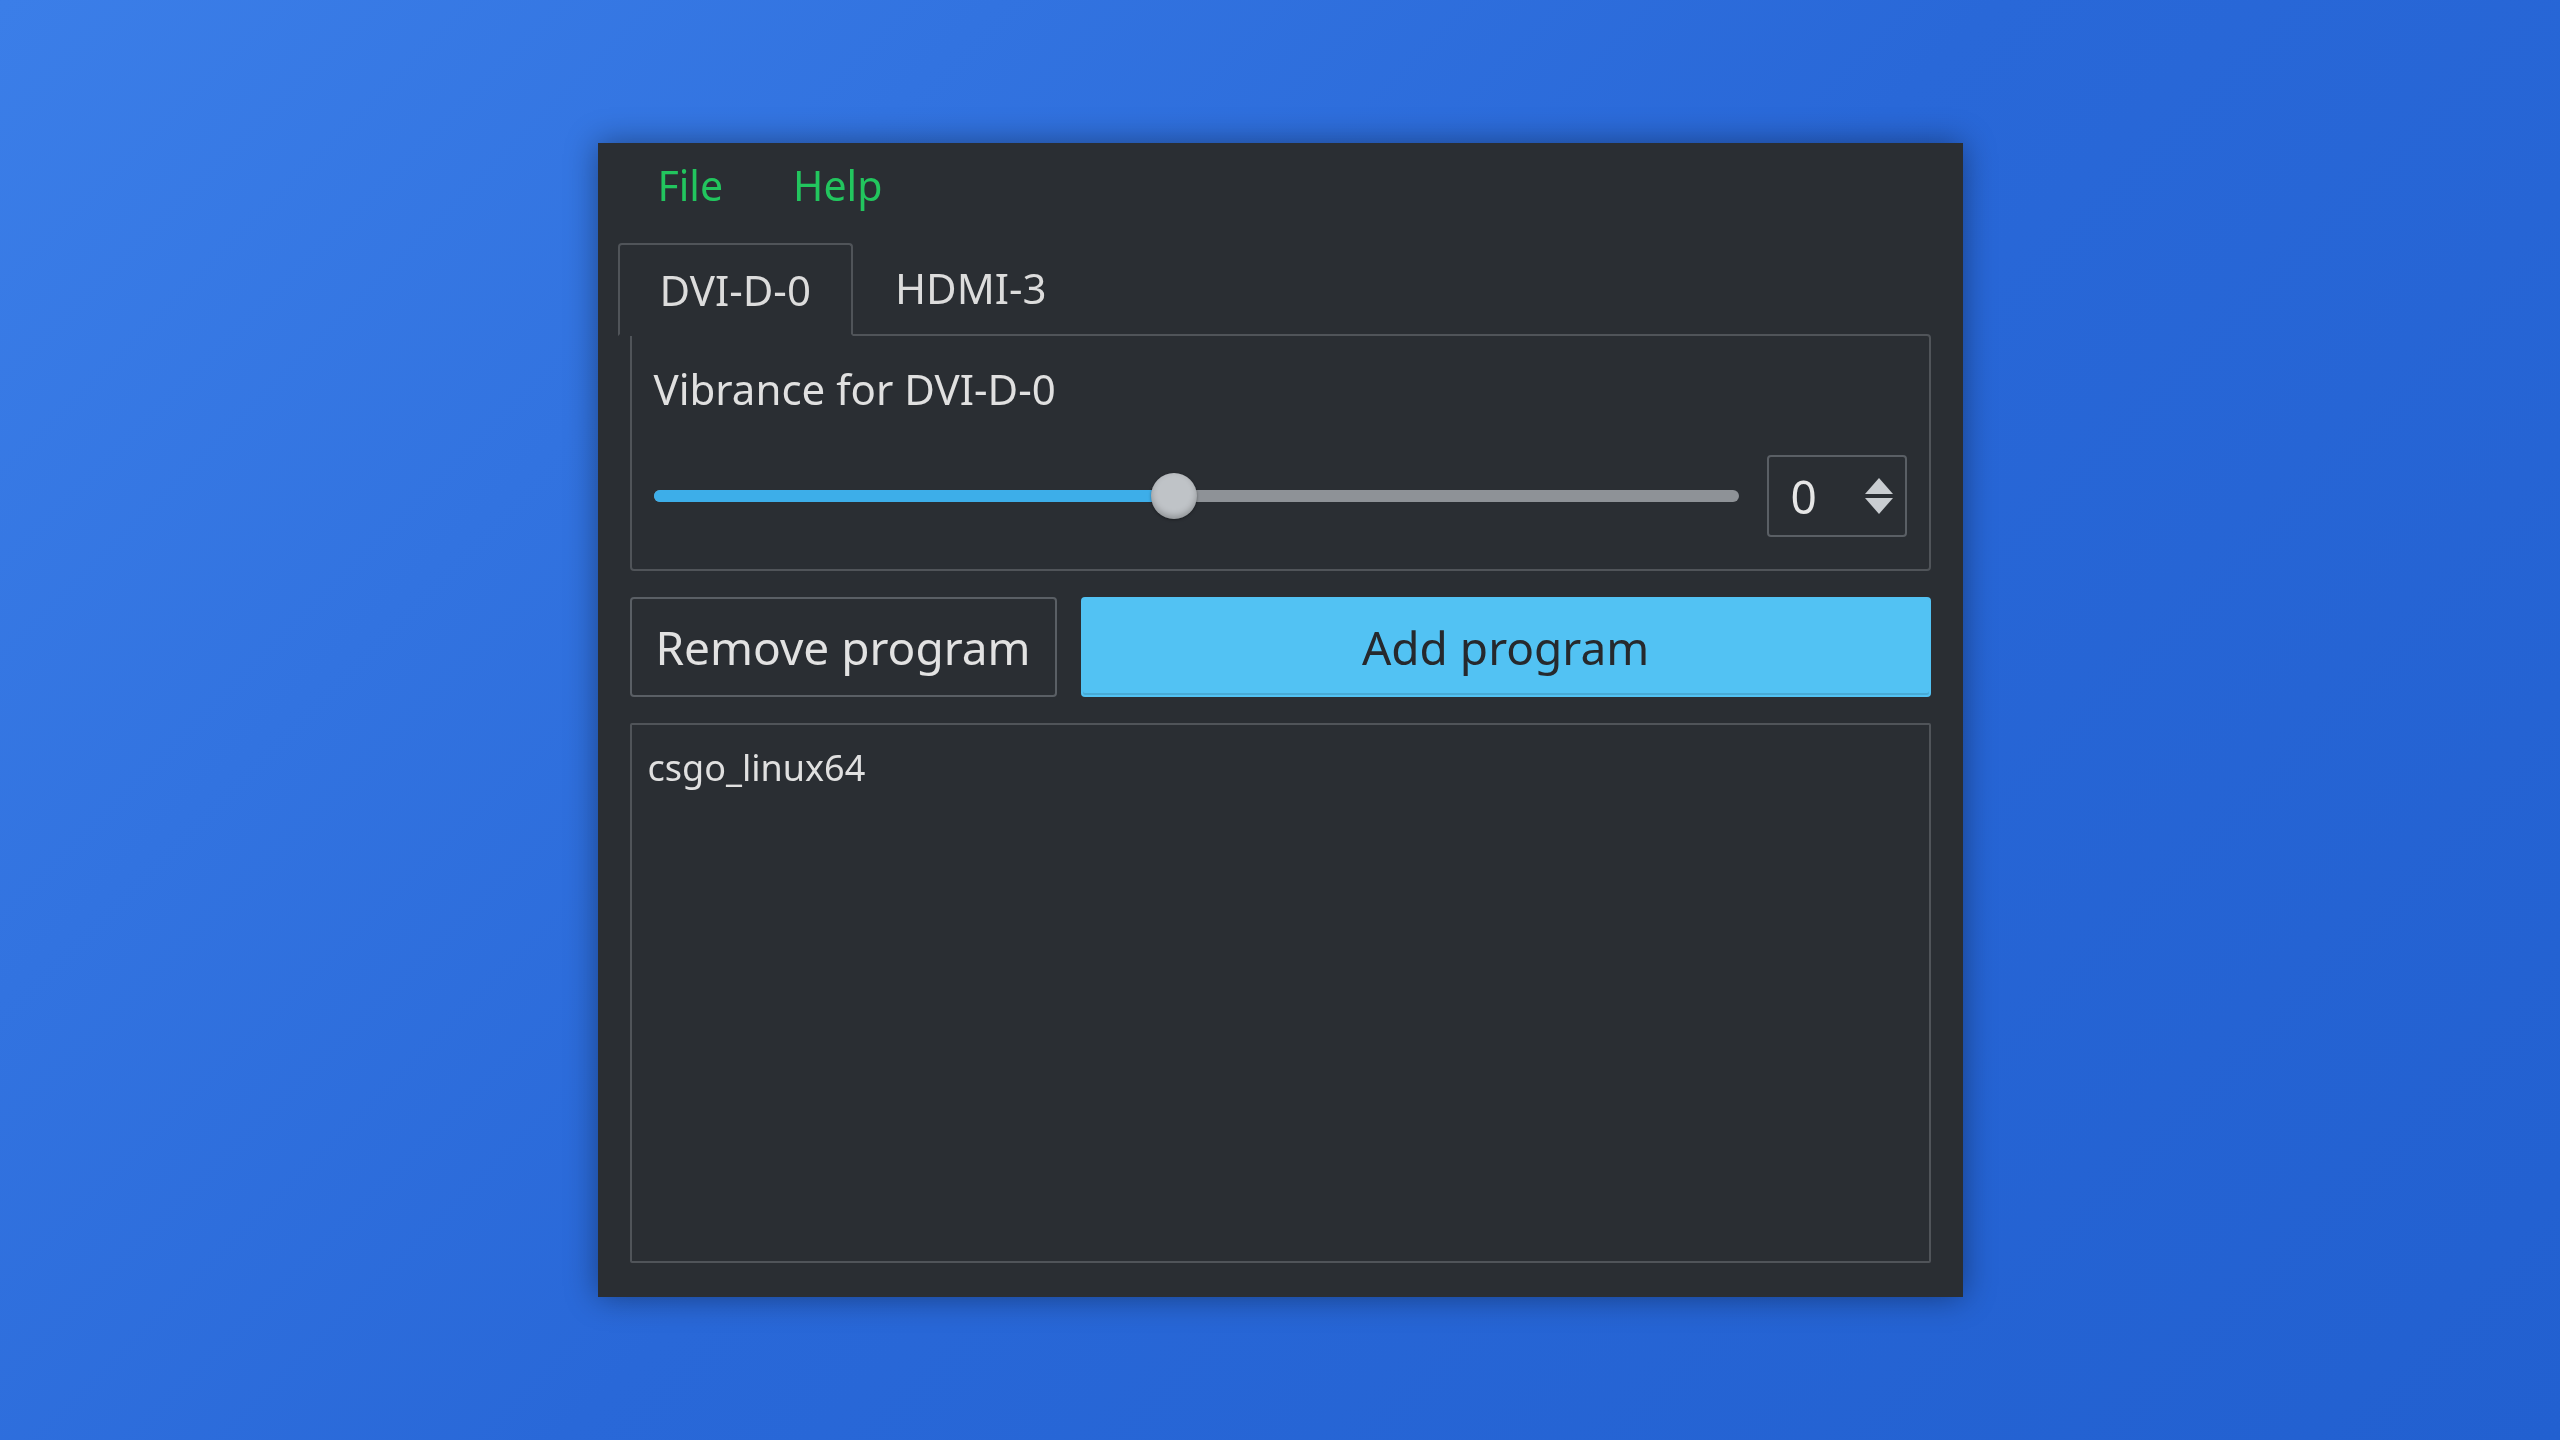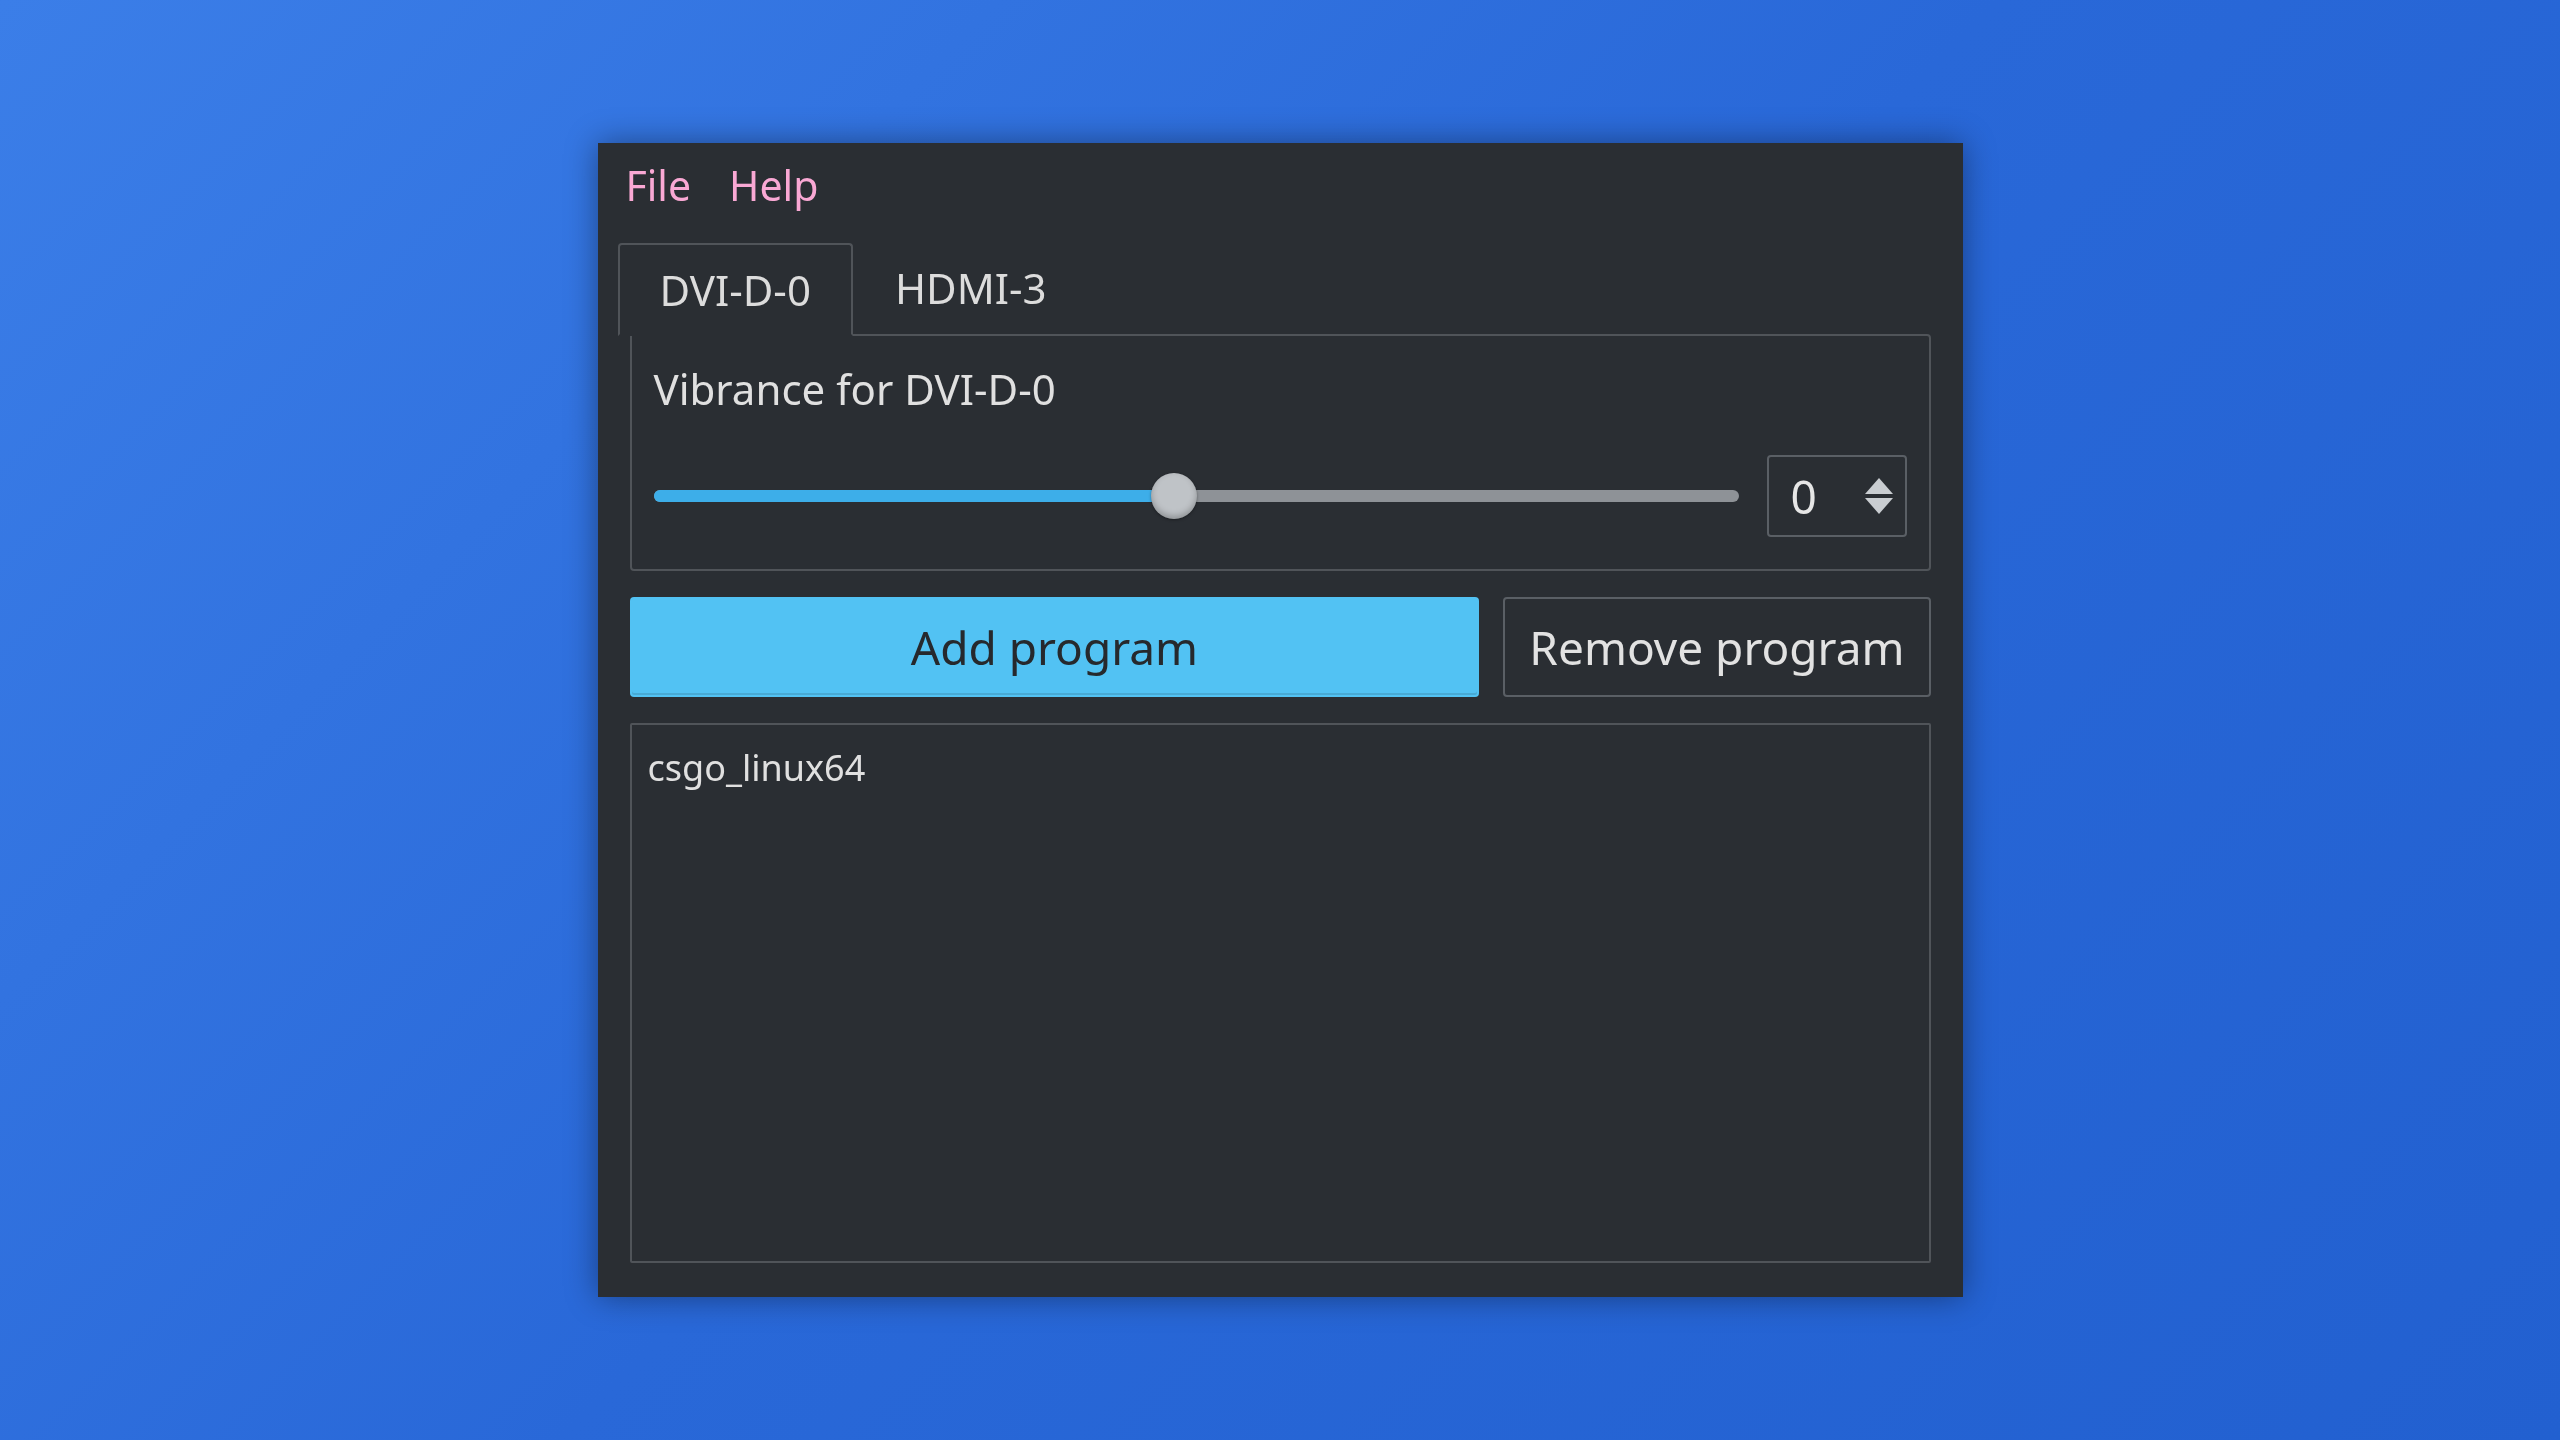--- a/index.html
+++ b/index.html
@@ -32,21 +32,22 @@
     .menu-bar {
       display: flex;
       gap: 38px;
       padding: 14px 28px 28px 28px;
       font-size: 41px;
       font-weight: 400;
     }
 
     .menu-item {
       cursor: pointer;
-      color: #f9a8d4;
+      color: #22c55e;
+      margin-left: 32px;
     }
 
     
     .checkbox-row {
       display: flex;
       align-items: center;
       gap: 18px;
       padding: 0 32px 22px 32px;
       font-size: 42px;
     }
@@ -258,21 +259,21 @@
         <div class="spinbox-value">0</div>
         <div class="spinbox-arrows">
           <div class="arrow up"></div>
           <div class="arrow down"></div>
         </div>
       </div>
     </div>
   </div>
 
   <div class="button-row">
+    <div class="btn btn-secondary">Remove program</div>
     <div class="btn btn-primary">Add program</div>
-    <div class="btn btn-secondary">Remove program</div>
   </div>
 
   <div class="program-list">
     <div class="program-item">csgo_linux64</div>
   </div>
 
 </div>
 
 </body></html>

